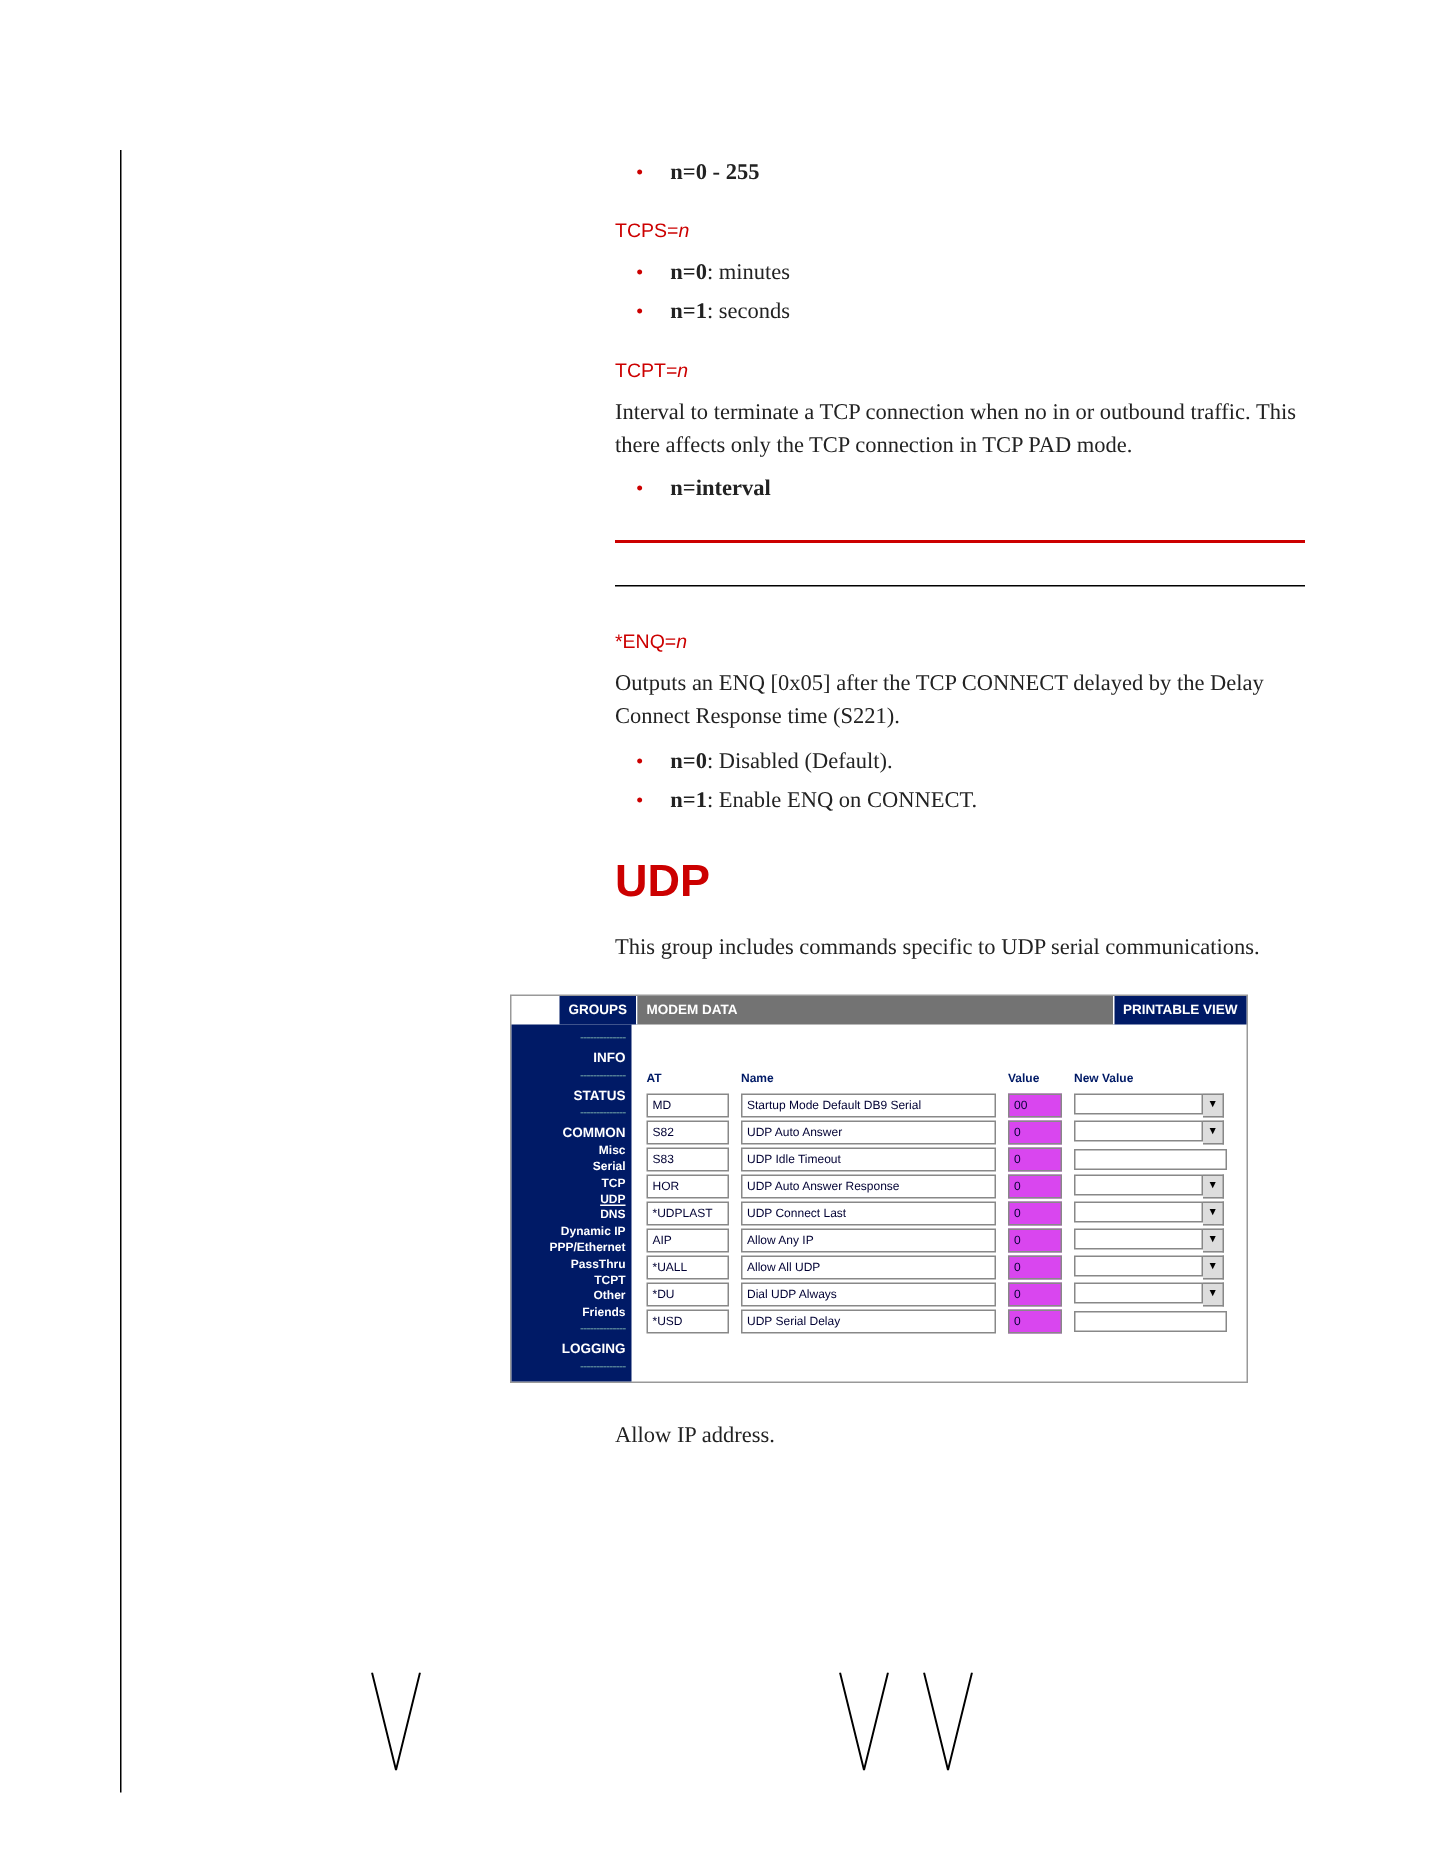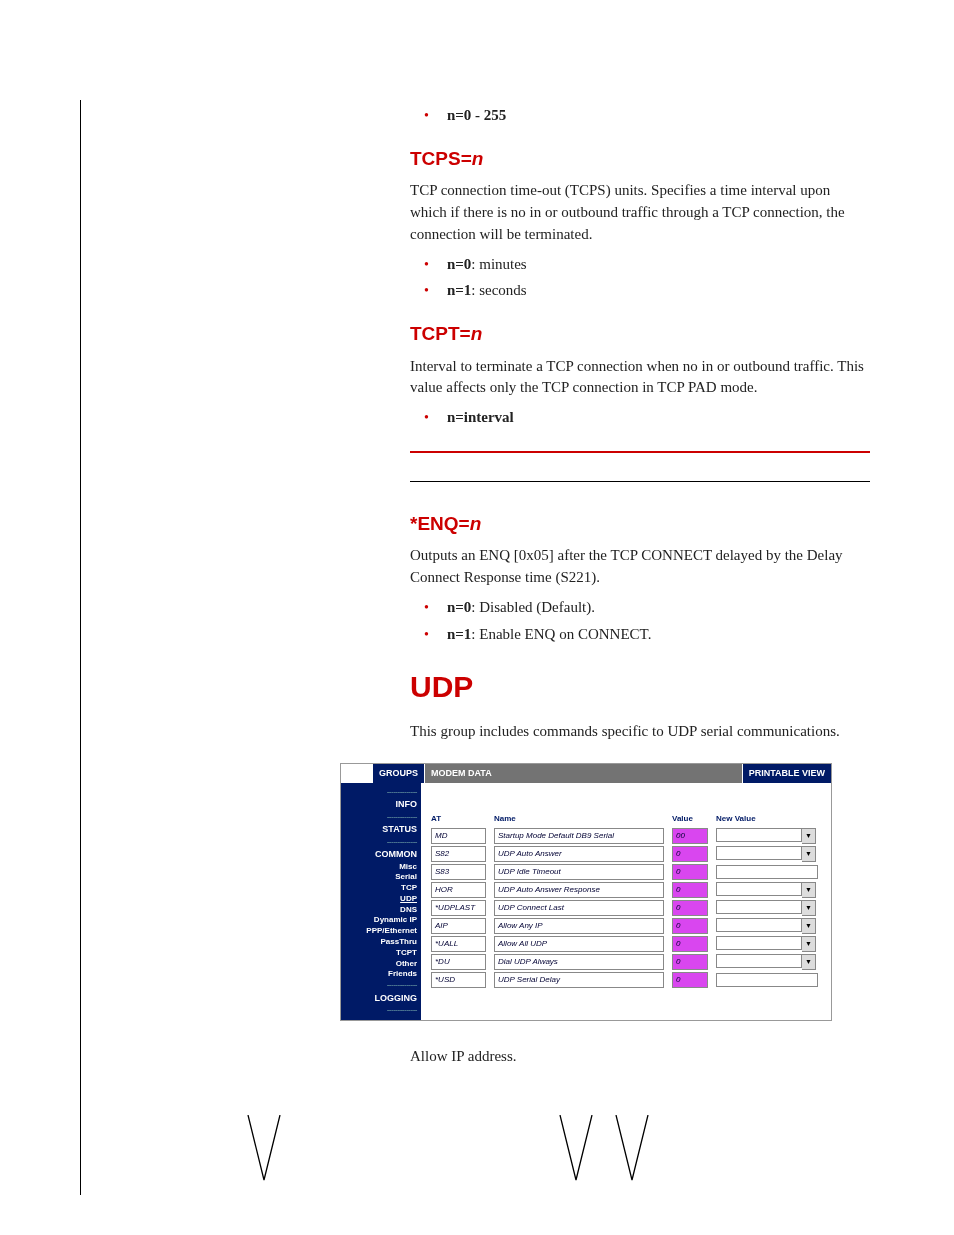--- a/index.html
+++ b/index.html
@@ -39,23 +39,23 @@
     color: #c00;
     font-size: 14px;
     margin-left: 14px;
     margin-right: 18px;
     line-height: 1.5;
   }
   .bullet-text { flex: 1; }
   .bullet-text b { font-weight: bold; }
   .cmd-head {
     font-family: Arial, Helvetica, sans-serif;
-    font-weight: bold;
+    font-weight: normal;
     color: #c00;
-    font-size: 19px;
+    font-size: 13px;
     margin: 18px 0 8px 0;
   }
   .cmd-head .var { font-style: italic; }
   .para { margin: 0 0 8px 0; }
   .hr-thick {
     border: none;
     border-top: 2.5px solid #c00;
     margin: 22px 0;
   }
   .hr-thin {
@@ -149,21 +149,20 @@
   }
   .tbl th {
     text-align: left;
     font-weight: bold;
     padding: 3px 4px;
     color: #001a66;
   }
   .tbl td {
     padding: 0 4px;
     vertical-align: middle;
-    font-style: italic;
   }
   .cellbox {
     border: 1px solid #888;
     background: #fff;
     padding: 1px 3px;
     margin: 1px 0;
     display: block;
     min-height: 12px;
     font-size: 8px;
     color: #003;
@@ -225,34 +224,33 @@
   <div class="content">
 
     <div class="bullet-line">
       <span class="bullet">•</span>
       <span class="bullet-text"><b>n=0 - 255</b></span>
     </div>
 
     <div class="cmd-head">
       <span>TCPS=</span><span class="var">n</span>
     </div>
-    <p class="para">TCP connection time-out (TCPS) units. Specifies a time interval upon which if there is no in or outbound traffic through a TCP connection, the connection will be terminated.</p>
     <div class="bullet-line">
       <span class="bullet">•</span>
       <span class="bullet-text"><b>n=0</b><span>: minutes</span></span>
     </div>
     <div class="bullet-line">
       <span class="bullet">•</span>
       <span class="bullet-text"><b>n=1</b><span>: seconds</span></span>
     </div>
 
     <div class="cmd-head">
       <span>TCPT=</span><span class="var">n</span>
     </div>
-    <p class="para">Interval to terminate a TCP connection when no in or outbound traffic. This value affects only the TCP connection in TCP PAD mode.</p>
+    <p class="para">Interval to terminate a TCP connection when no in or outbound traffic. This there affects only the TCP connection in TCP PAD mode.</p>
     <div class="bullet-line">
       <span class="bullet">•</span>
       <span class="bullet-text"><b>n=interval</b></span>
     </div>
 
     <hr class="hr-thick">
     <hr class="hr-thin">
 
     <div class="cmd-head">
       <span>*ENQ=</span><span class="var">n</span>

